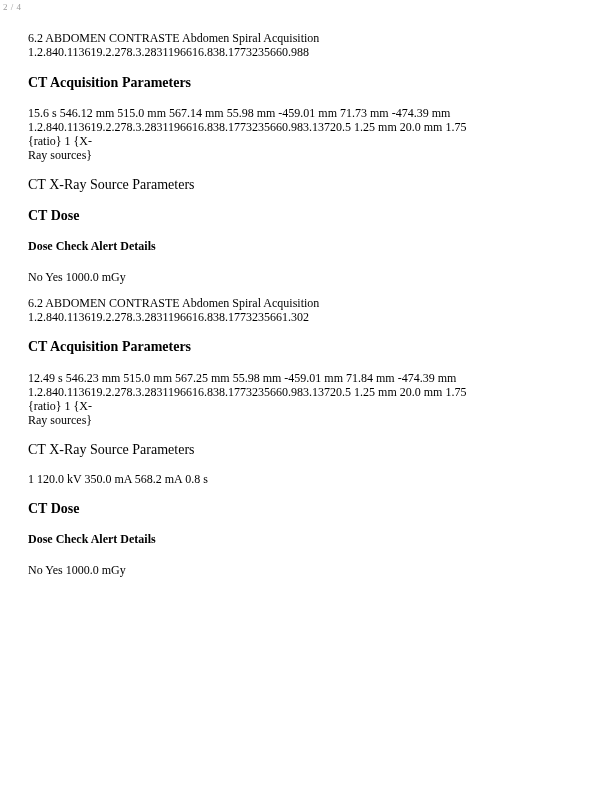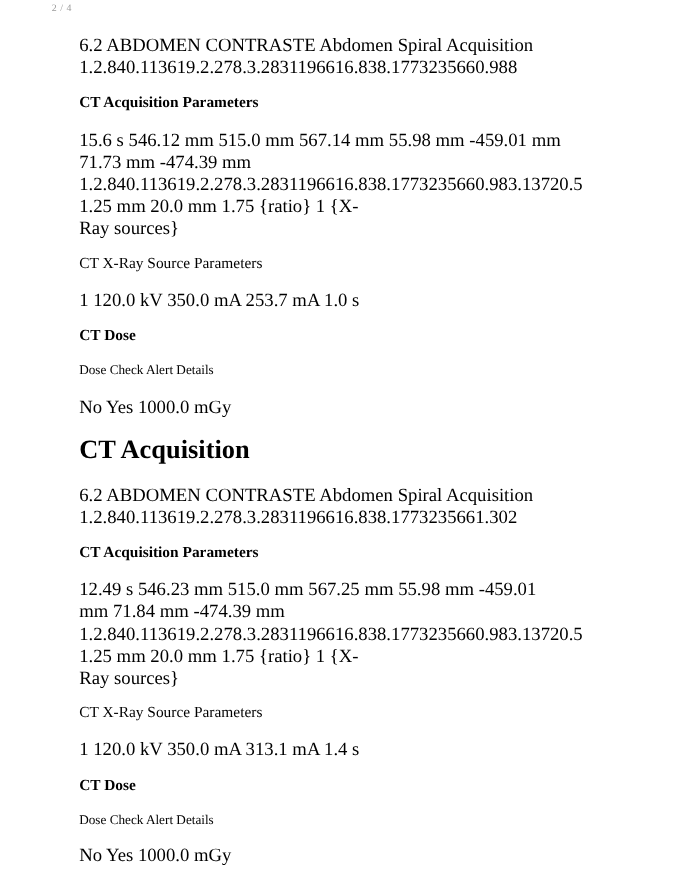--- a/index.html
+++ b/index.html
@@ -9,42 +9,41 @@
   }
   .page {
     position: relative;
     width: 500px;
     height: 792px;
     background: #ffffff;
     color: #000000;
     font-family: "Liberation Serif", serif;
     overflow: hidden;
     box-sizing: border-box;
-    margin-left: 44px;
   }
   .page-indicator {
     position: absolute;
     top: 3px;
     left: 3px;
     font-size: 9px;
     line-height: 1;
     color: #9b9b9b;
     letter-spacing: 0.5px;
     font-family: "Liberation Serif", serif;
   }
   .content {
     position: absolute;
     top: 0;
     left: 28px;
     right: 26px;
     padding-top: 31px;
   }
   .content > :first-child { margin-top: 0; }
   p.body {
-    font-size: 17px;
+    font-size: 12px;
     line-height: 1.19;
     margin: 12px 0;
     white-space: pre-line;
   }
   h1.doc-h1 {
     font-size: 24px;
     line-height: 1.15;
     margin: 16px 0;
     font-weight: bold;
   }
@@ -57,21 +56,21 @@
   h3.doc-h3 {
     font-size: 14px;
     line-height: 1.15;
     margin: 14px 0;
     font-weight: normal;
   }
   h4.doc-h4 {
     font-size: 12px;
     line-height: 1.15;
     margin: 16px 0;
-    font-weight: normal;
+    font-weight: bold;
   }
 </style>
 </head>
 <body>
 
 <div class="page">
 
   <div class="page-indicator">2 / 4</div>
 
   <div class="content">
@@ -80,45 +79,43 @@
 1.2.840.113619.2.278.3.2831196616.838.1773235660.988</p>
 
     <h2 class="doc-h2">CT Acquisition Parameters</h2>
 
     <p class="body">15.6 s 546.12 mm 515.0 mm 567.14 mm 55.98 mm -459.01 mm 71.73 mm -474.39 mm
 1.2.840.113619.2.278.3.2831196616.838.1773235660.983.13720.5 1.25 mm 20.0 mm 1.75 {ratio} 1 {X-
 Ray sources}</p>
 
     <h3 class="doc-h3">CT X-Ray Source Parameters</h3>
 
-    <p class="body">1 120.0 kV 350.0 mA 253.7 mA 1.0 s</p>
 
     <h2 class="doc-h2">CT Dose</h2>
 
 
     <h4 class="doc-h4">Dose Check Alert Details</h4>
 
     <p class="body">No Yes 1000.0 mGy</p>
 
 
 
-    <h1 class="doc-h1">CT Acquisition</h1>
 
     <p class="body">6.2 ABDOMEN CONTRASTE Abdomen Spiral Acquisition
 1.2.840.113619.2.278.3.2831196616.838.1773235661.302</p>
 
     <h2 class="doc-h2">CT Acquisition Parameters</h2>
 
     <p class="body">12.49 s 546.23 mm 515.0 mm 567.25 mm 55.98 mm -459.01 mm 71.84 mm -474.39 mm
 1.2.840.113619.2.278.3.2831196616.838.1773235660.983.13720.5 1.25 mm 20.0 mm 1.75 {ratio} 1 {X-
 Ray sources}</p>
 
     <h3 class="doc-h3">CT X-Ray Source Parameters</h3>
 
-    <p class="body">1 120.0 kV 350.0 mA 313.1 mA 1.4 s</p>
+    <p class="body">1 120.0 kV 350.0 mA 568.2 mA 0.8 s</p>
 
     <h2 class="doc-h2">CT Dose</h2>
 
 
     <h4 class="doc-h4">Dose Check Alert Details</h4>
 
     <p class="body">No Yes 1000.0 mGy</p>
 
   </div>
 </div>

